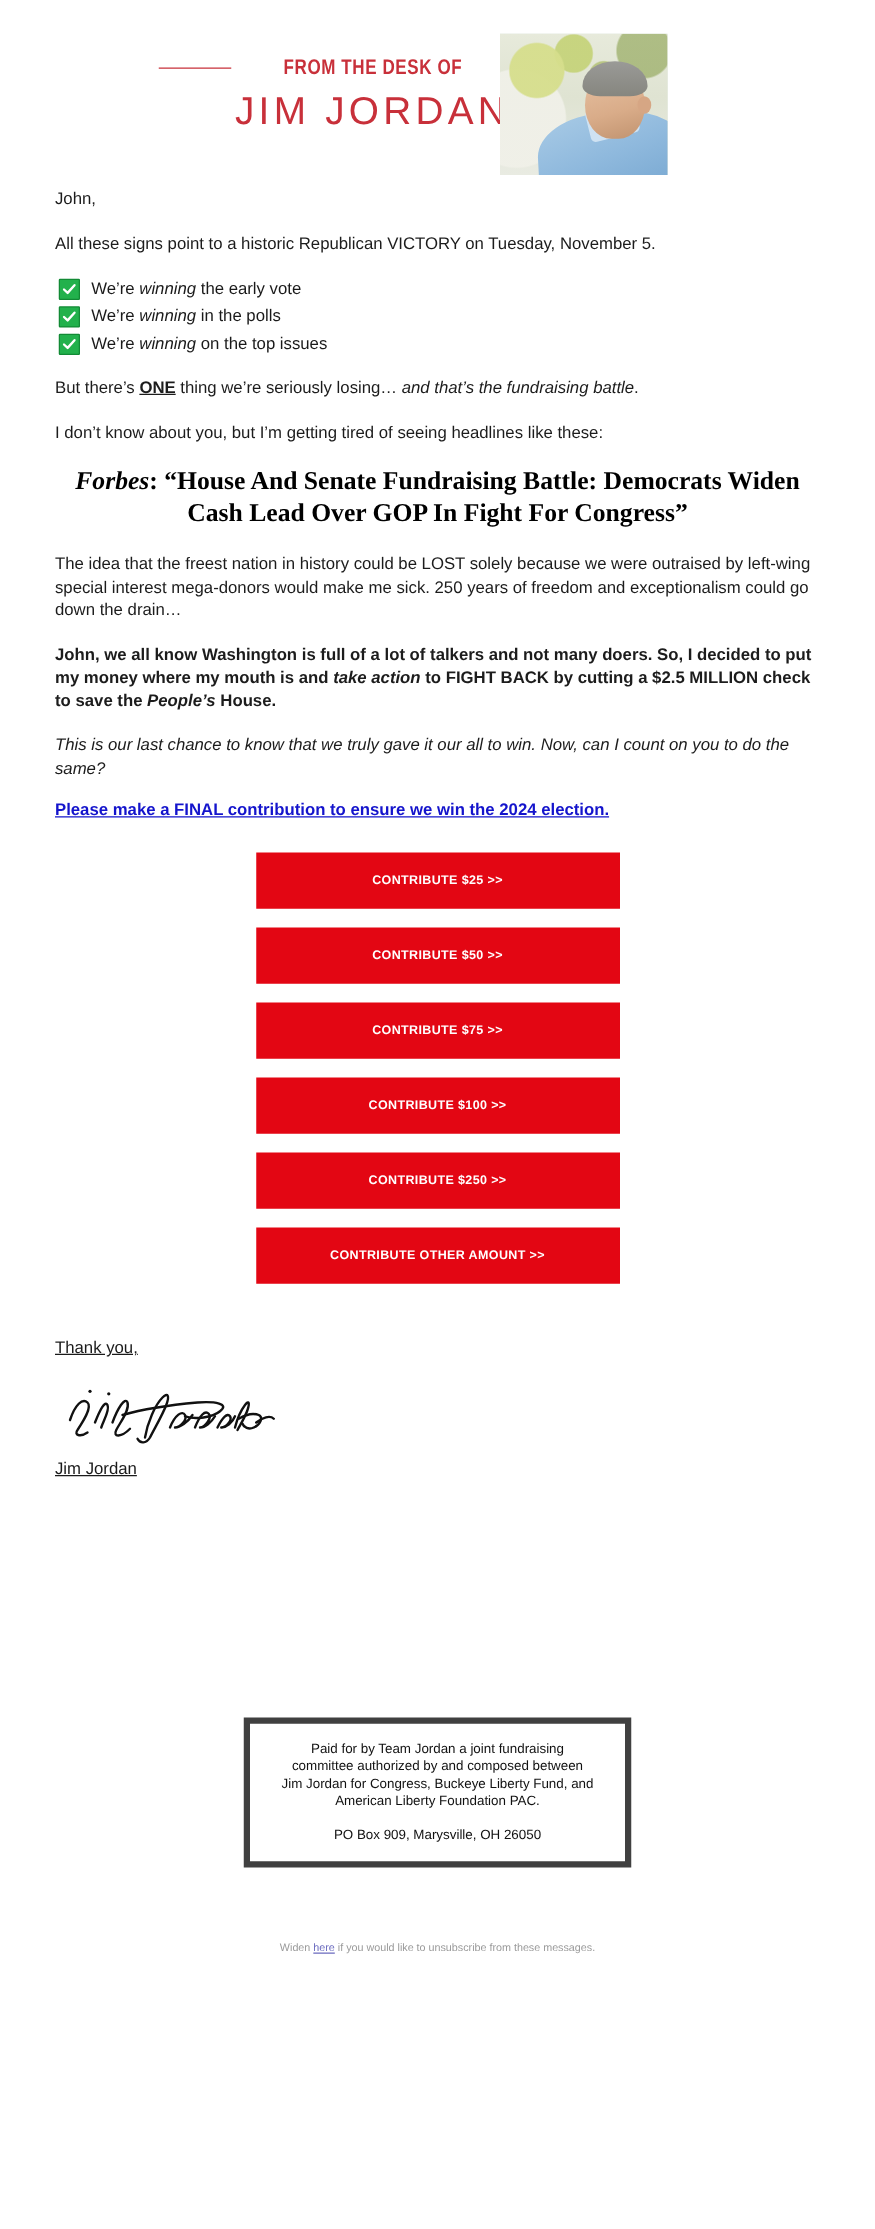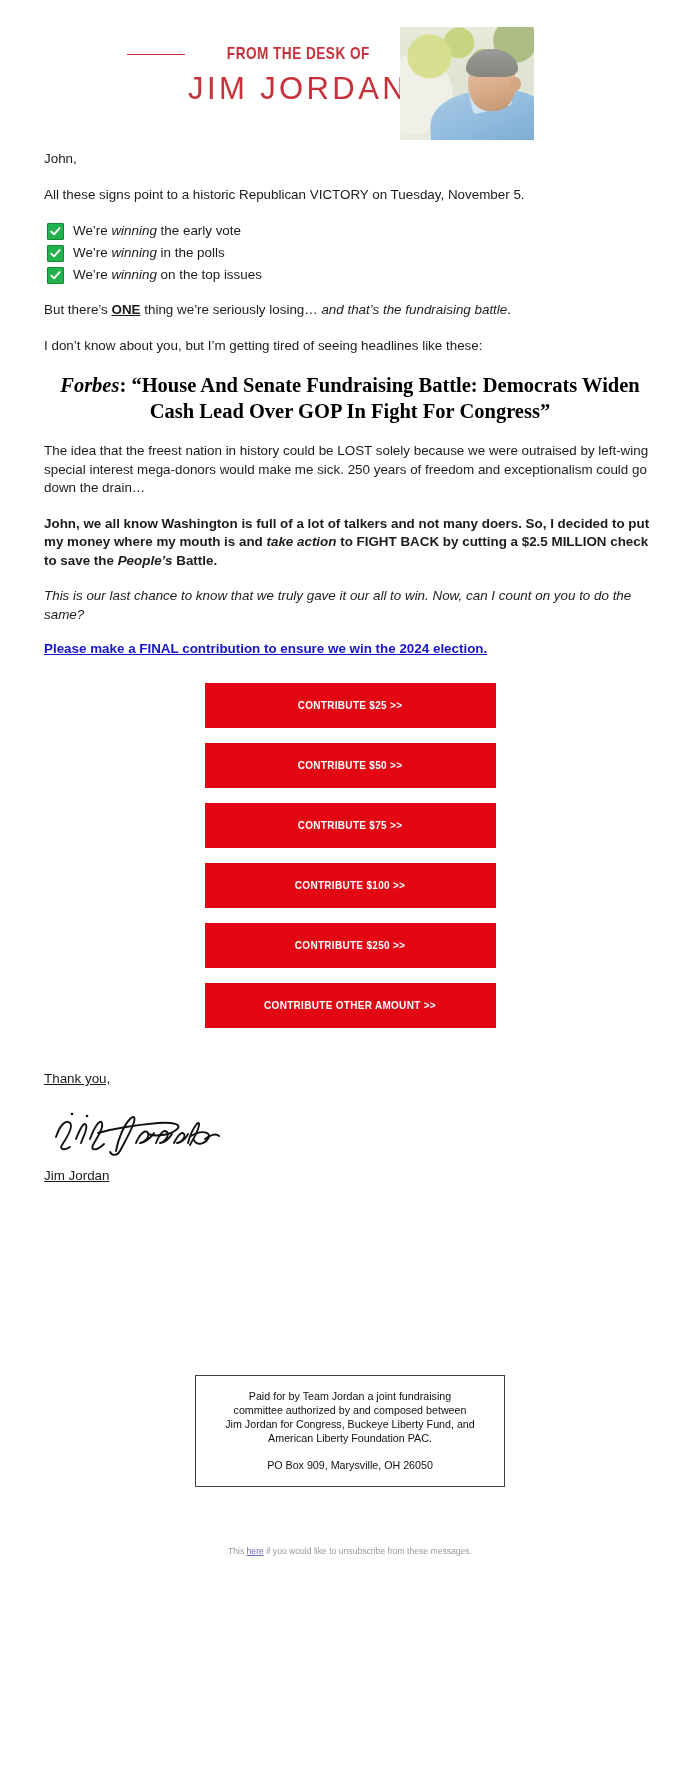--- a/index.html
+++ b/index.html
@@ -234,21 +234,21 @@
   .sig-name{margin-top:20px;}
 
   
   .disclaimer-wrap{
     display:flex;
     justify-content:center;
     margin-top:190px;
   }
   .disclaimer{
     width:310px;
-    border:1px solid #404040;
+    border:5px solid #404040;
     padding:13px 14px 14px 14px;
     text-align:center;
     box-sizing:border-box;
   }
   .disclaimer p{
     margin:0;
     font-size:10.7px;
     line-height:14px;
     color:#111;
   }
@@ -328,21 +328,21 @@
     </ul>
 
     <p class="body"><span>But there’s </span><b class="u">ONE</b><span> thing we’re seriously losing… </span><i>and that’s the fundraising battle</i><span>.</span></p>
 
     <p class="body">I don’t know about you, but I’m getting tired of seeing headlines like these:</p>
 
     <p class="forbes"><em>Forbes</em><span>: “House And Senate Fundraising Battle: Democrats Widen Cash Lead Over GOP In Fight For Congress”</span></p>
 
     <p class="body">The idea that the freest nation in history could be LOST solely because we were outraised by left-wing special interest mega-donors would make me sick. 250 years of freedom and exceptionalism could go down the drain…</p>
 
-    <p class="body b"><span>John, we all know Washington is full of a lot of talkers and not many doers. So, I decided to put my money where my mouth is and </span><i>take action</i><span> to FIGHT BACK by cutting a $2.5 MILLION check to save the </span><i>People’s</i><span> Battle.</span></p>
+    <p class="body b"><span>John, we all know Washington is full of a lot of talkers and not many doers. So, I decided to put my money where my mouth is and </span><i>take action</i><span> to FIGHT BACK by cutting a $2.5 MILLION check to save the </span><i>People’s</i><span> House.</span></p>
 
     <p class="body i tight">This is our last chance to know that we truly gave it our all to win. Now, can I count on you to do the same?</p>
 
     <a class="final-link">Please make a FINAL contribution to ensure we win the 2024 election.</a>
 
     <div class="btn-stack">
       <button class="cbtn">CONTRIBUTE $25 &gt;&gt;</button>
       <button class="cbtn">CONTRIBUTE $50 &gt;&gt;</button>
       <button class="cbtn">CONTRIBUTE $75 &gt;&gt;</button>
       <button class="cbtn">CONTRIBUTE $100 &gt;&gt;</button>
@@ -381,16 +381,16 @@
     <div class="disclaimer">
       <p>Paid for by Team Jordan a joint fundraising</p>
       <p>committee authorized by and composed between</p>
       <p>Jim Jordan for Congress, Buckeye Liberty Fund, and</p>
       <p>American Liberty Foundation PAC.</p>
       <p class="addr">PO Box 909, Marysville, OH 26050</p>
     </div>
   </div>
 
   <div class="unsub">
-    <span>This </span><a>here</a><span> if you would like to unsubscribe from these messages.</span>
+    <span>Widen </span><a>here</a><span> if you would like to unsubscribe from these messages.</span>
   </div>
 
 </div>
 
 </body></html>

